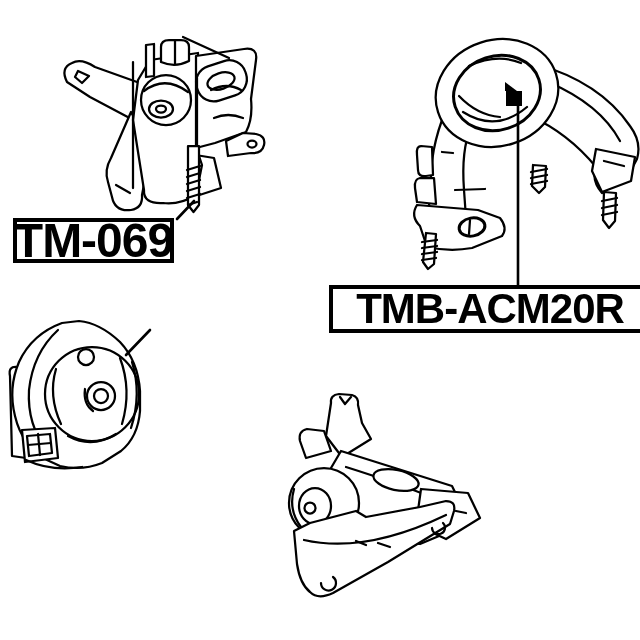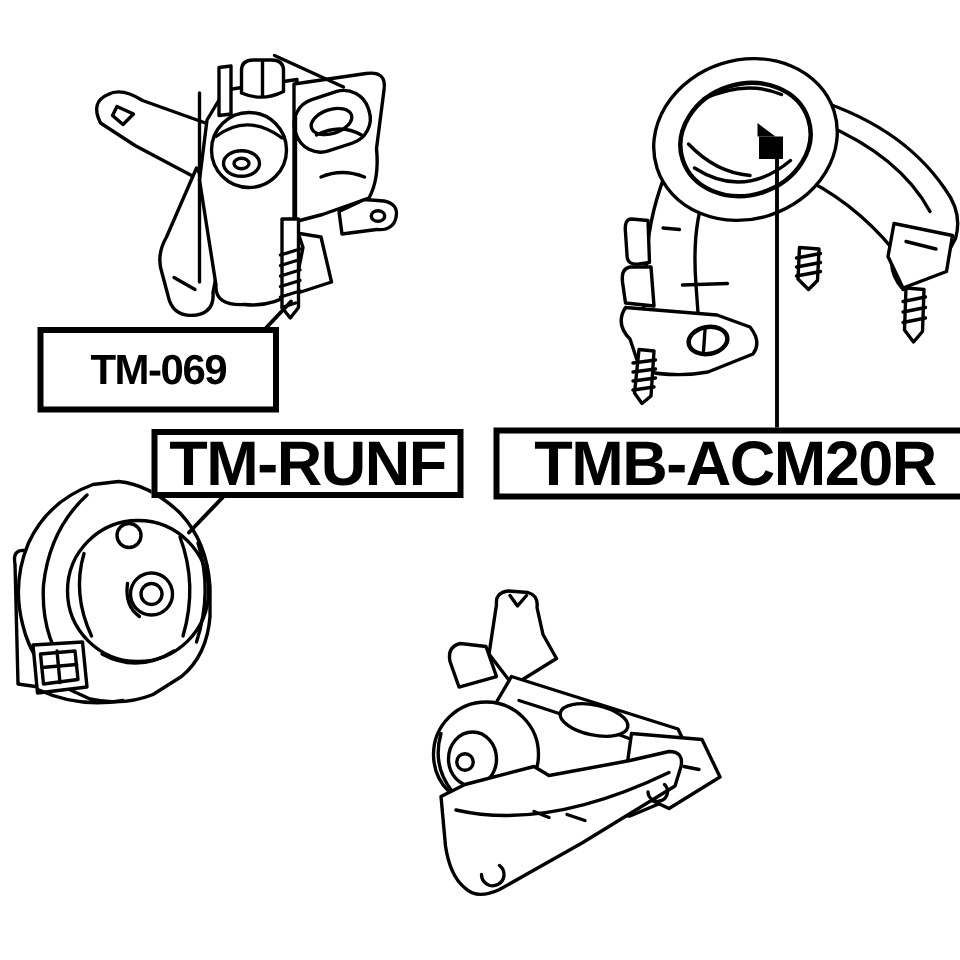--- a/index.html
+++ b/index.html
@@ -2,21 +2,21 @@
 <html><head>
 <meta charset="utf-8">
 <style>
   html,body{margin:0;padding:0;background:#fff;}
   #stage{position:relative;width:640px;height:640px;background:#ffffff;overflow:hidden;
          font-family:"Liberation Sans",sans-serif;}
   #artwork{position:absolute;left:0;top:0;}
   .label-box{position:absolute;box-sizing:border-box;border:4px solid #000;background:#fff;
              display:flex;align-items:center;justify-content:center;color:#000;
              font-weight:bold;letter-spacing:-1px;line-height:1;white-space:nowrap;}
-  #box-tm069{left:25px;top:218px;width:161px;height:57px;font-size:28px;}
+  #box-tm069{left:13px;top:218px;width:161px;height:45px;font-size:48px;}
   #box-tmrunf{left:101px;top:286px;width:208px;height:46px;font-size:42px;}
   #box-tmb{left:329px;top:285px;width:322px;height:48px;font-size:42px;}
 </style>
 </head>
 <body>
 
 <div id="stage">
 
   <svg id="artwork" width="640" height="640" viewBox="0 0 640 640">
     <g stroke="#000" stroke-width="2.25" fill="none" stroke-linejoin="round" stroke-linecap="round">
@@ -148,21 +148,18 @@
         <line x1="150" y1="330" x2="126" y2="355"></line>
         <line x1="518" y1="106" x2="518" y2="287"></line>
       </g>
     </g>
   </svg>
 
   <div class="label-box" id="box-tm069">
     <span>TM-069</span>
   </div>
 
-  <div class="label-box" id="box-tmrunf">
-    <span>TM-RUNF</span>
-  </div>
 
   <div class="label-box" id="box-tmb">
     <span>TMB-ACM20R</span>
   </div>
 
 </div>
 
 </body></html>

